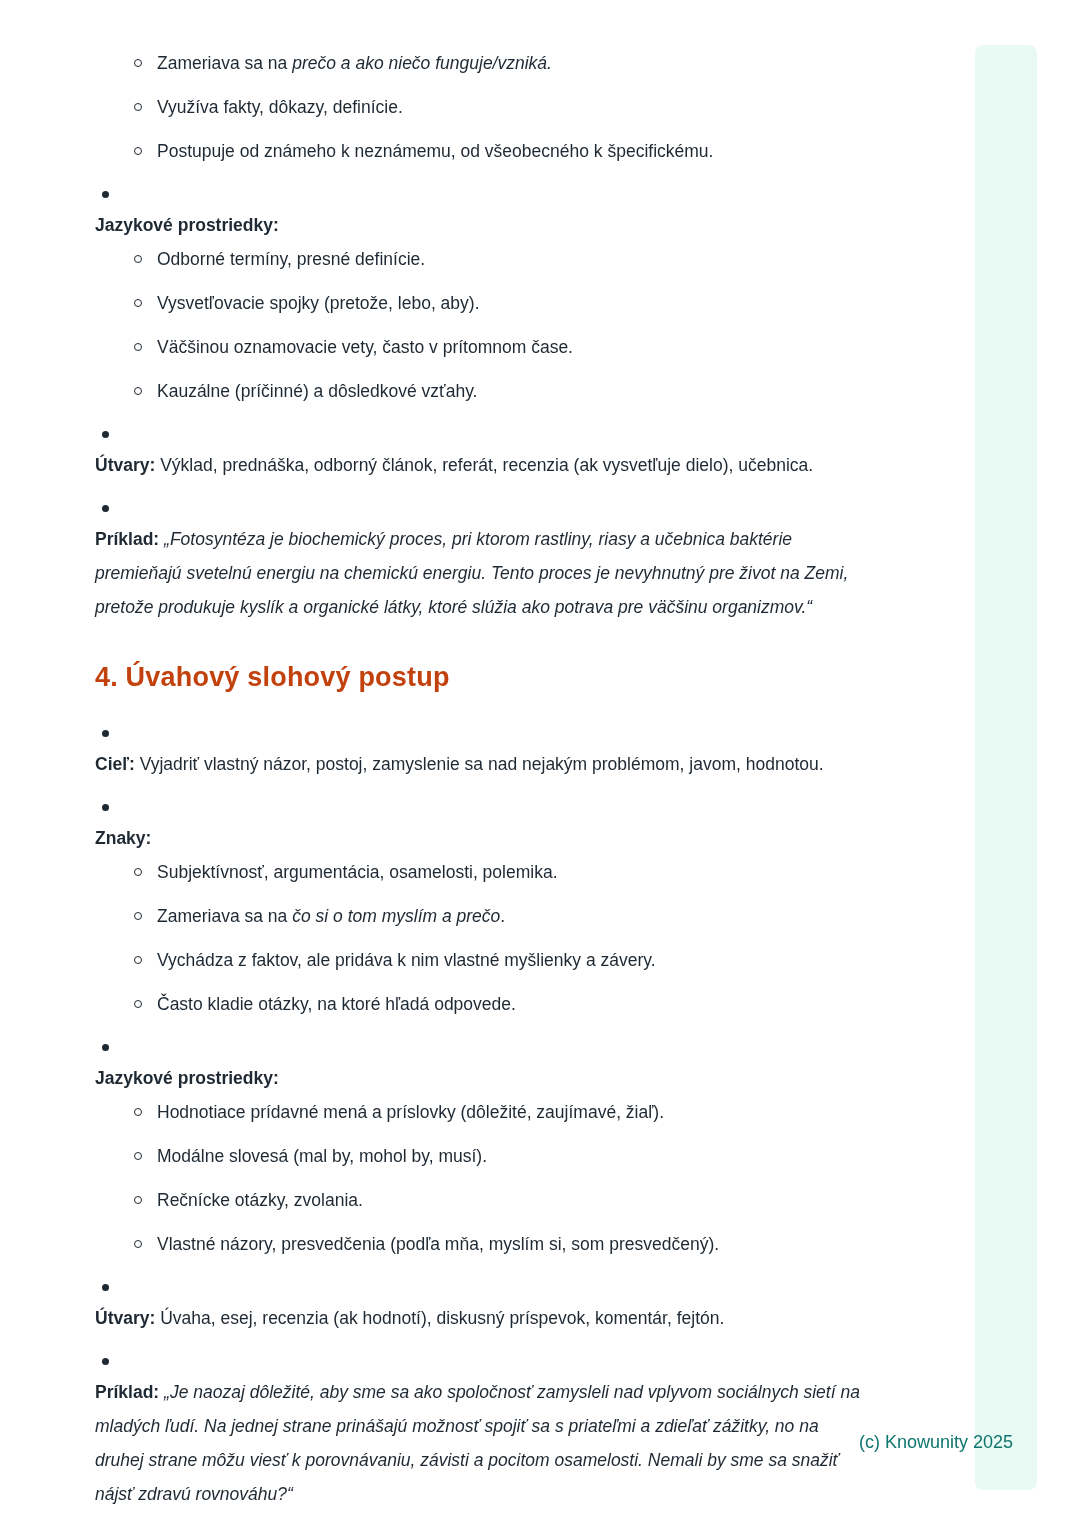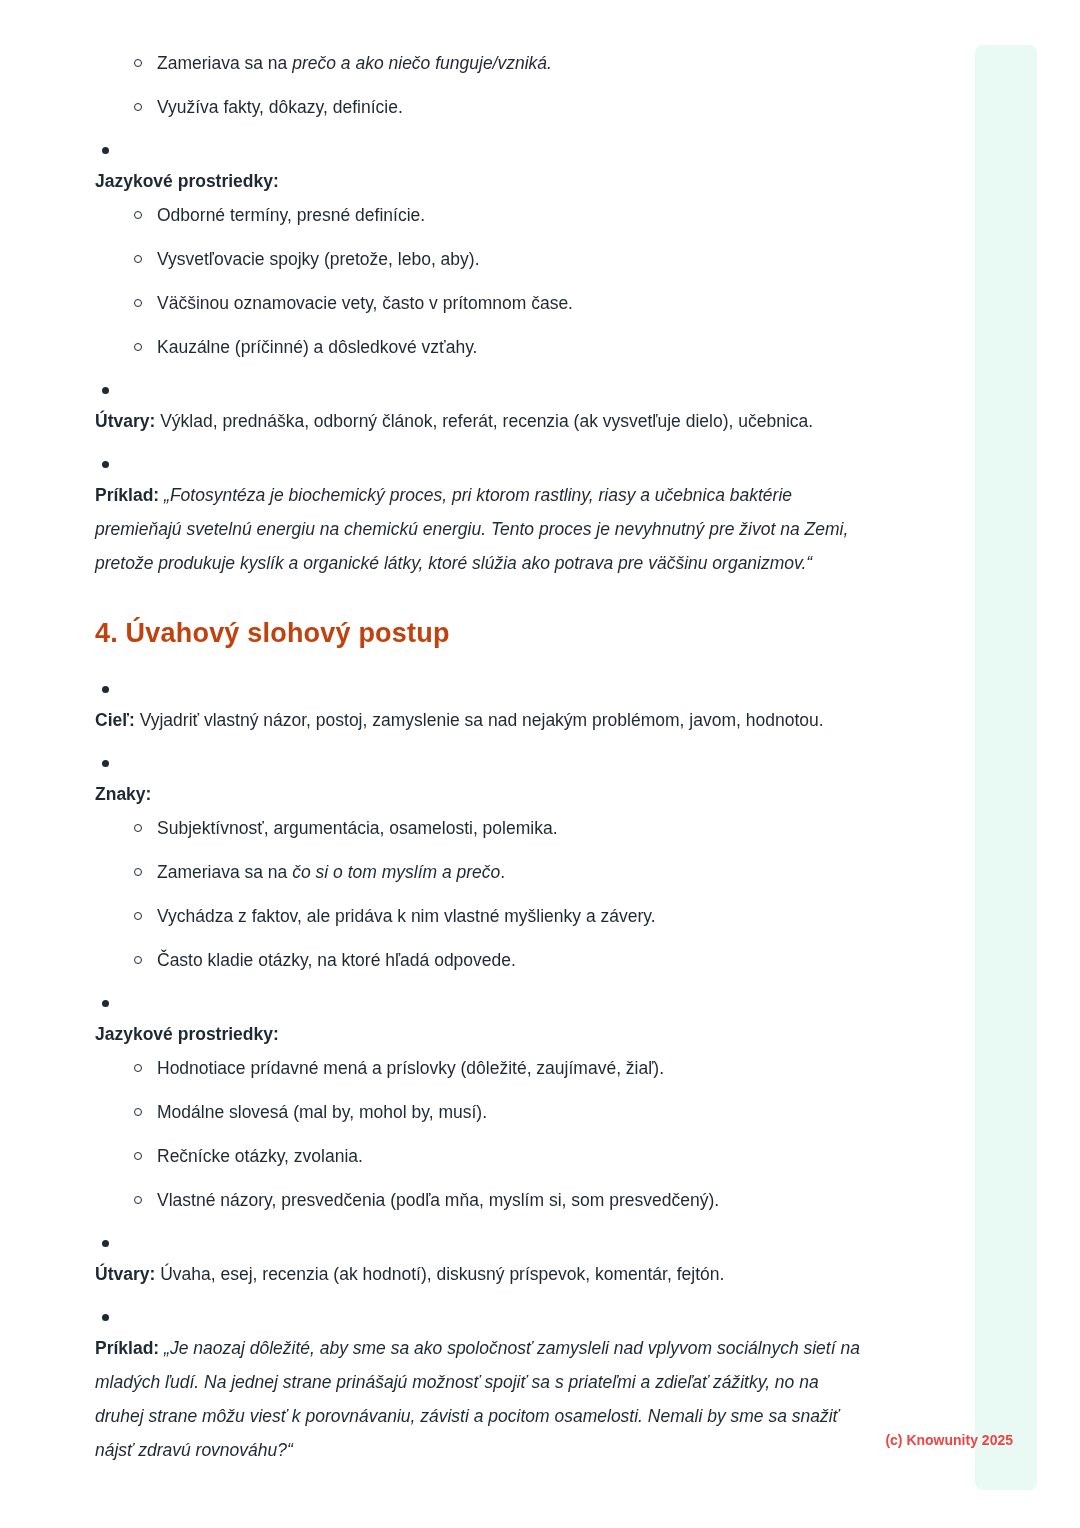--- a/index.html
+++ b/index.html
@@ -61,44 +61,49 @@
     font-size: 27px;
     font-weight: bold;
     color: #74e3c3;
     margin: 38px 0 24px 0;
     letter-spacing: 0.2px;
   }
   .footer {
     position: absolute;
     top: 1432px;
     right: 67px;
-    font-size: 14px;
-    color: #ef4444;
+    font-size: 18px;
+    color: #0f766e;
     z-index: 2;
-    font-weight: bold;
   }
 </style>
 </head>
 <body>
 
 <div class="strip" style="background: rgb(233, 249, 243);"></div>
 
 <div class="content">
     <div class="li l2">
       <span class="bullet">
         <i></i>
       </span>
       <span class="text"><span>Zameriava sa na </span><span class="i">prečo a ako niečo funguje/vzniká.</span></span>
     </div>
     <div class="li l2">
       <span class="bullet">
         <i></i>
       </span>
       <span class="text"><span>Využíva fakty, dôkazy, definície.</span></span>
     </div>
+    <div class="li l2">
+      <span class="bullet">
+        <i></i>
+      </span>
+      <span class="text"><span>Postupuje od známeho k neznámemu, od všeobecného k špecifickému.</span></span>
+    </div>
     <div class="li l1 tight">
       <span class="bullet">
         <i></i>
       </span>
       <span class="text"><span class="b">Jazykové prostriedky:</span></span>
     </div>
     <div class="li l2">
       <span class="bullet">
         <i></i>
       </span>

